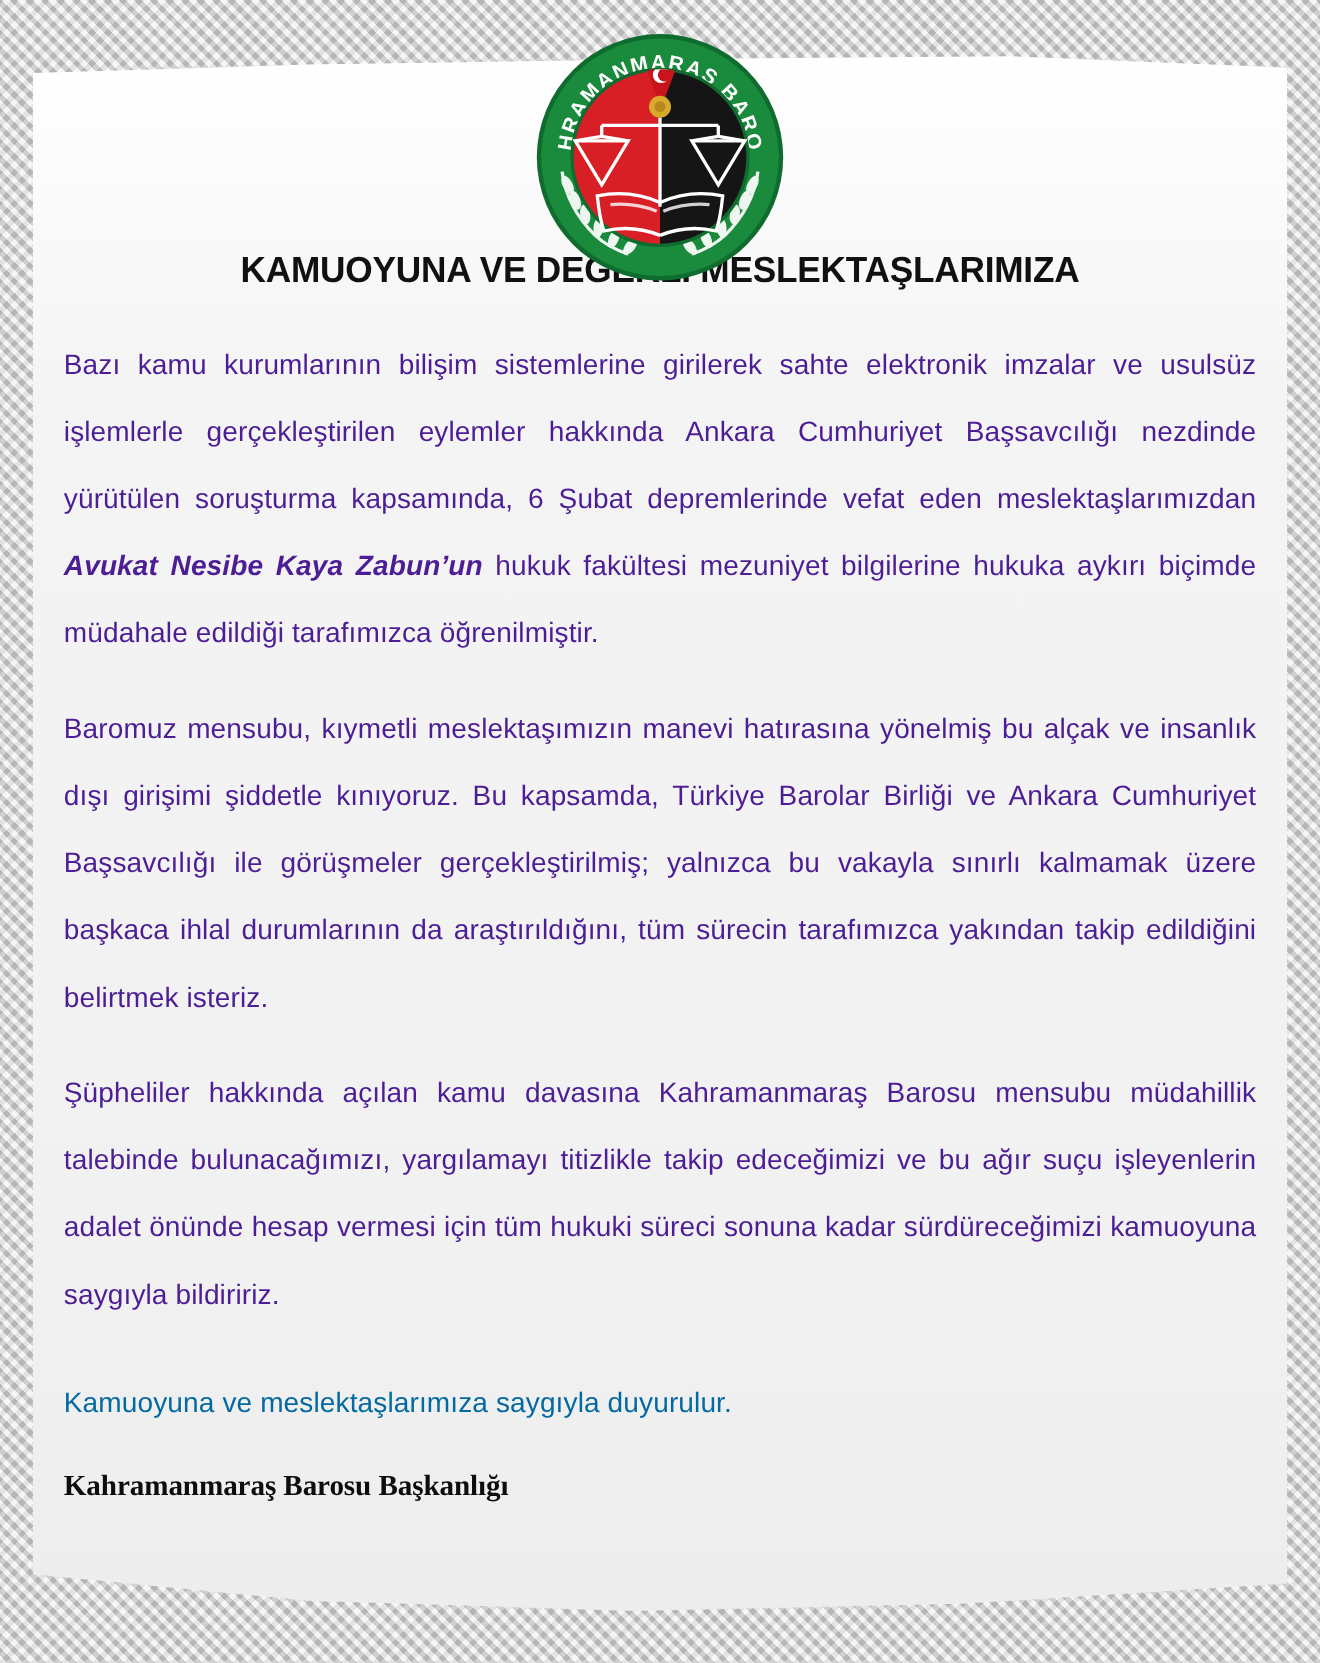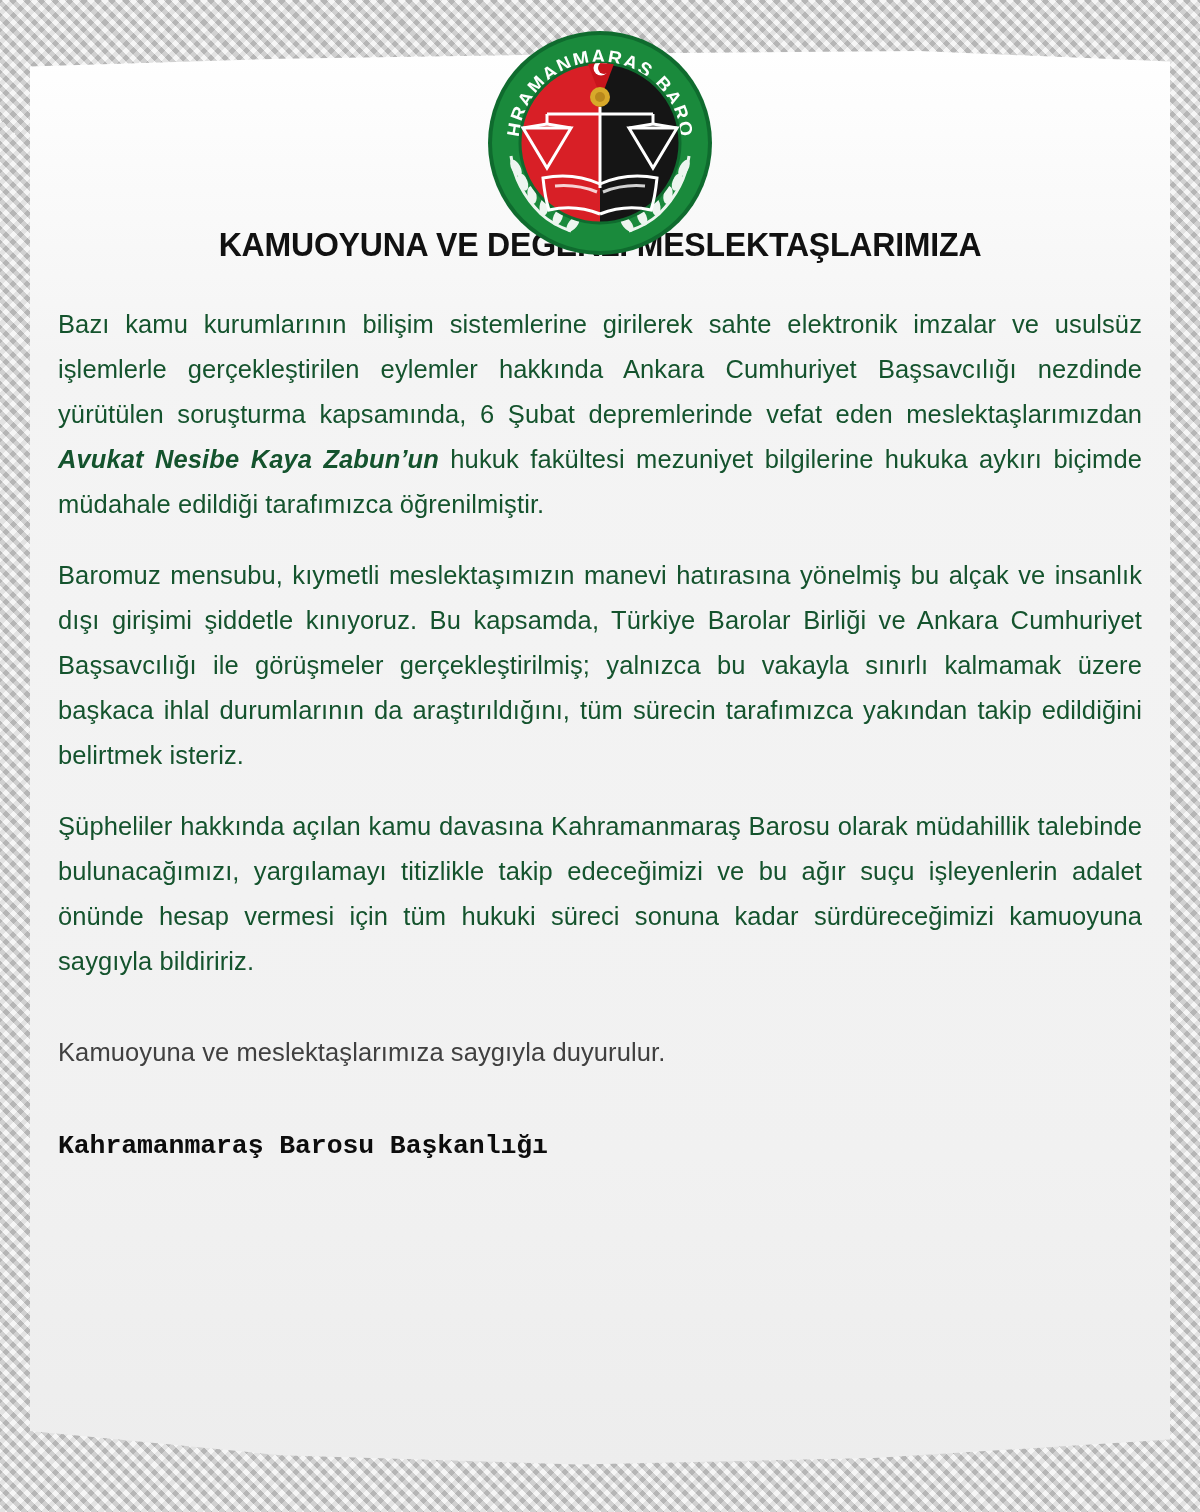--- a/index.html
+++ b/index.html
@@ -84,51 +84,51 @@
     font-size: 33px;
     letter-spacing: -0.2px;
     color: #111;
     margin: 0 0 38px 0;
     transform: scaleX(0.97);
   }
 
   .para {
     font-family: "Liberation Sans", sans-serif;
     font-size: 25.5px;
-    line-height: 45px;
-    color: #14532d;
+    line-height: 61px;
+    color: #4c1d95;
     text-align: justify;
     text-justify: inter-word;
     margin: 0 0 26px 0;
     letter-spacing: 0.1px;
     hyphens: none;
   }
   .para:last-of-type { margin-bottom: 0; }
 
   .para b {
     font-weight: 700;
     font-style: italic;
   }
 
   .closing {
     font-family: "Liberation Sans", sans-serif;
     font-size: 25.5px;
     line-height: 45px;
-    color: #404040;
+    color: #0369a1;
     text-align: left;
     margin: 0;
     letter-spacing: 0.1px;
   }
 
   #signature {
-    font-family: Liberation Mono, monospace;
+    font-family: Liberation Serif, serif;
     font-weight: 700;
     font-size: 26.5px;
     color: #0d0d0d;
-    margin-top: 56px;
+    margin-top: 36px;
     letter-spacing: -0.1px;
   }
 
   .spacer-sm { height: 20px; }
 </style>
 </head>
 <body>
 
 <div id="backdrop"></div>
 
@@ -224,21 +224,21 @@
   <div id="content">
 
     <h1 id="headline">KAMUOYUNA VE DEĞERLİ MESLEKTAŞLARIMIZA</h1>
 
     <p class="para">
       <span>Bazı kamu kurumlarının bilişim sistemlerine girilerek sahte elektronik imzalar ve usulsüz işlemlerle gerçekleştirilen eylemler hakkında Ankara Cumhuriyet Başsavcılığı nezdinde yürütülen soruşturma kapsamında, 6 Şubat depremlerinde vefat eden meslektaşlarımızdan </span><b>Avukat Nesibe Kaya Zabun’un</b><span> hukuk fakültesi mezuniyet bilgilerine hukuka aykırı biçimde müdahale edildiği tarafımızca öğrenilmiştir.</span>
     </p>
 
     <p class="para">Baromuz mensubu, kıymetli meslektaşımızın manevi hatırasına yönelmiş bu alçak ve insanlık dışı girişimi şiddetle kınıyoruz. Bu kapsamda, Türkiye Barolar Birliği ve Ankara Cumhuriyet Başsavcılığı ile görüşmeler gerçekleştirilmiş; yalnızca bu vakayla sınırlı kalmamak üzere başkaca ihlal durumlarının da araştırıldığını, tüm sürecin tarafımızca yakından takip edildiğini belirtmek isteriz.</p>
 
-    <p class="para">Şüpheliler hakkında açılan kamu davasına Kahramanmaraş Barosu olarak müdahillik talebinde bulunacağımızı, yargılamayı titizlikle takip edeceğimizi ve bu ağır suçu işleyenlerin adalet önünde hesap vermesi için tüm hukuki süreci sonuna kadar sürdüreceğimizi kamuoyuna saygıyla bildiririz.</p>
+    <p class="para">Şüpheliler hakkında açılan kamu davasına Kahramanmaraş Barosu mensubu müdahillik talebinde bulunacağımızı, yargılamayı titizlikle takip edeceğimizi ve bu ağır suçu işleyenlerin adalet önünde hesap vermesi için tüm hukuki süreci sonuna kadar sürdüreceğimizi kamuoyuna saygıyla bildiririz.</p>
 
 
     <div class="spacer-sm"></div>
 
     <p class="closing">Kamuoyuna ve meslektaşlarımıza saygıyla duyurulur.</p>
 
     <div id="signature">Kahramanmaraş Barosu Başkanlığı</div>
   </div>
 </div>
 

